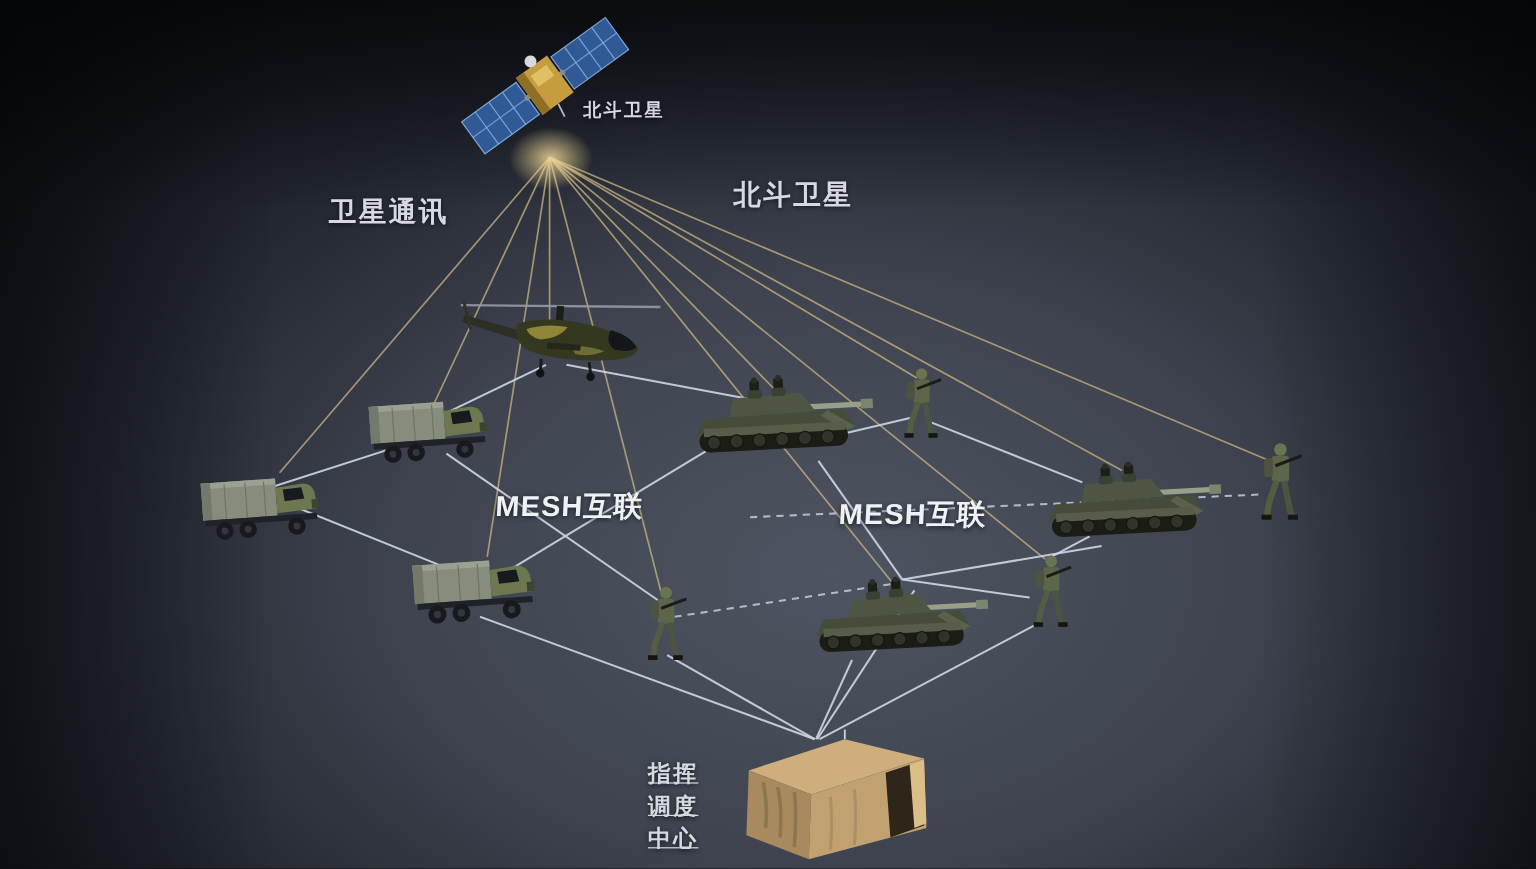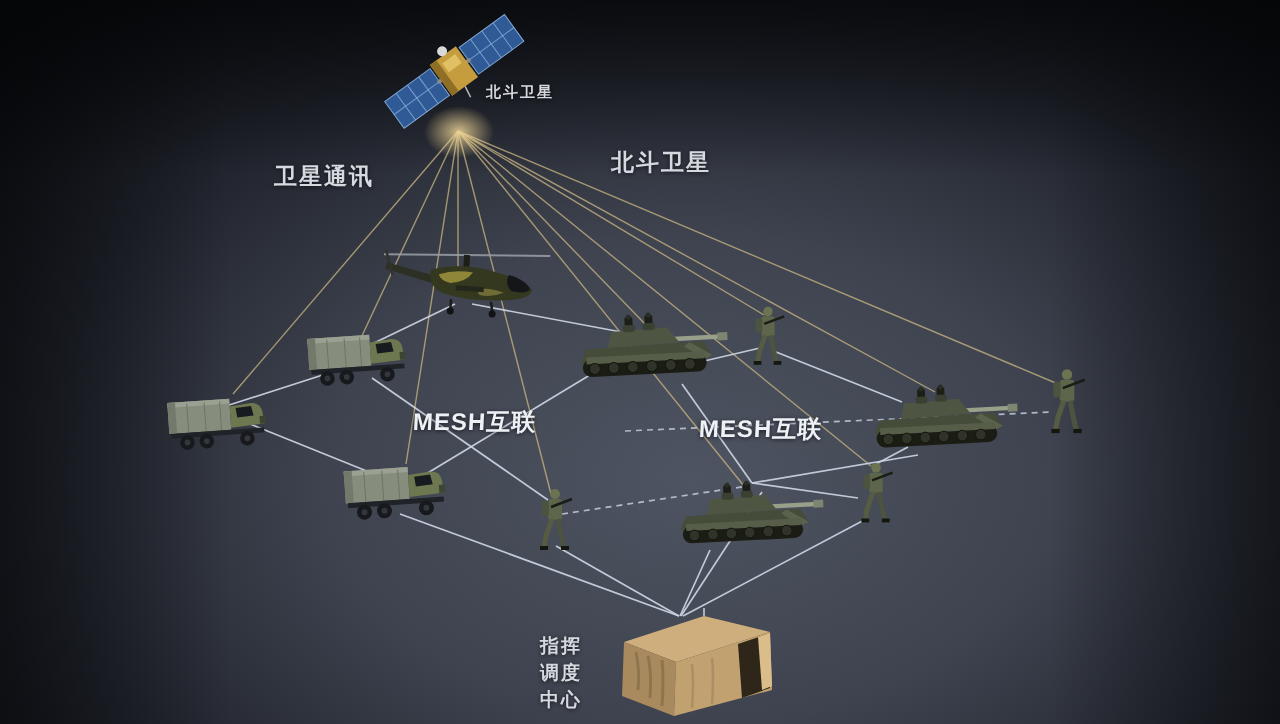--- a/index.html
+++ b/index.html
@@ -17,21 +17,21 @@
   .glow{
     position:absolute;left:424px;top:106px;width:70px;height:52px;
     background:radial-gradient(closest-side, rgba(240,215,150,.85), rgba(240,215,150,0));
     pointer-events:none;
   }
   .label{position:absolute;font-weight:bold;color:#d6dae0;white-space:nowrap;
          text-shadow:0 1px 4px rgba(0,0,0,.65);}
   .lbl-sat{font-size:15px;letter-spacing:2px;}
   .lbl-zh{font-size:23px;letter-spacing:2px;}
   .lbl-mesh{font-size:24px;color:#eef1f5;letter-spacing:1px;transform:skewX(-3deg);}
-  .lbl-cc{font-size:19px;line-height:27px;text-align:center;letter-spacing:2px;white-space:normal;}
+  .lbl-cc{font-size:19px;line-height:27px;text-align:center;letter-spacing:2px;white-space:normal;text-decoration:underline;}
 </style>
 </head>
 <body>
 
 <div class="stage">
 
   <svg id="net" viewBox="0 0 1280 724">
       <line x1="458" y1="131" x2="233" y2="394" stroke="#c6b280" stroke-width="1.4" opacity="0.78"></line>
       <line x1="458" y1="131" x2="360" y2="340" stroke="#c6b280" stroke-width="1.4" opacity="0.78"></line>
       <line x1="458" y1="131" x2="458" y2="268" stroke="#c6b280" stroke-width="1.4" opacity="0.78"></line>

